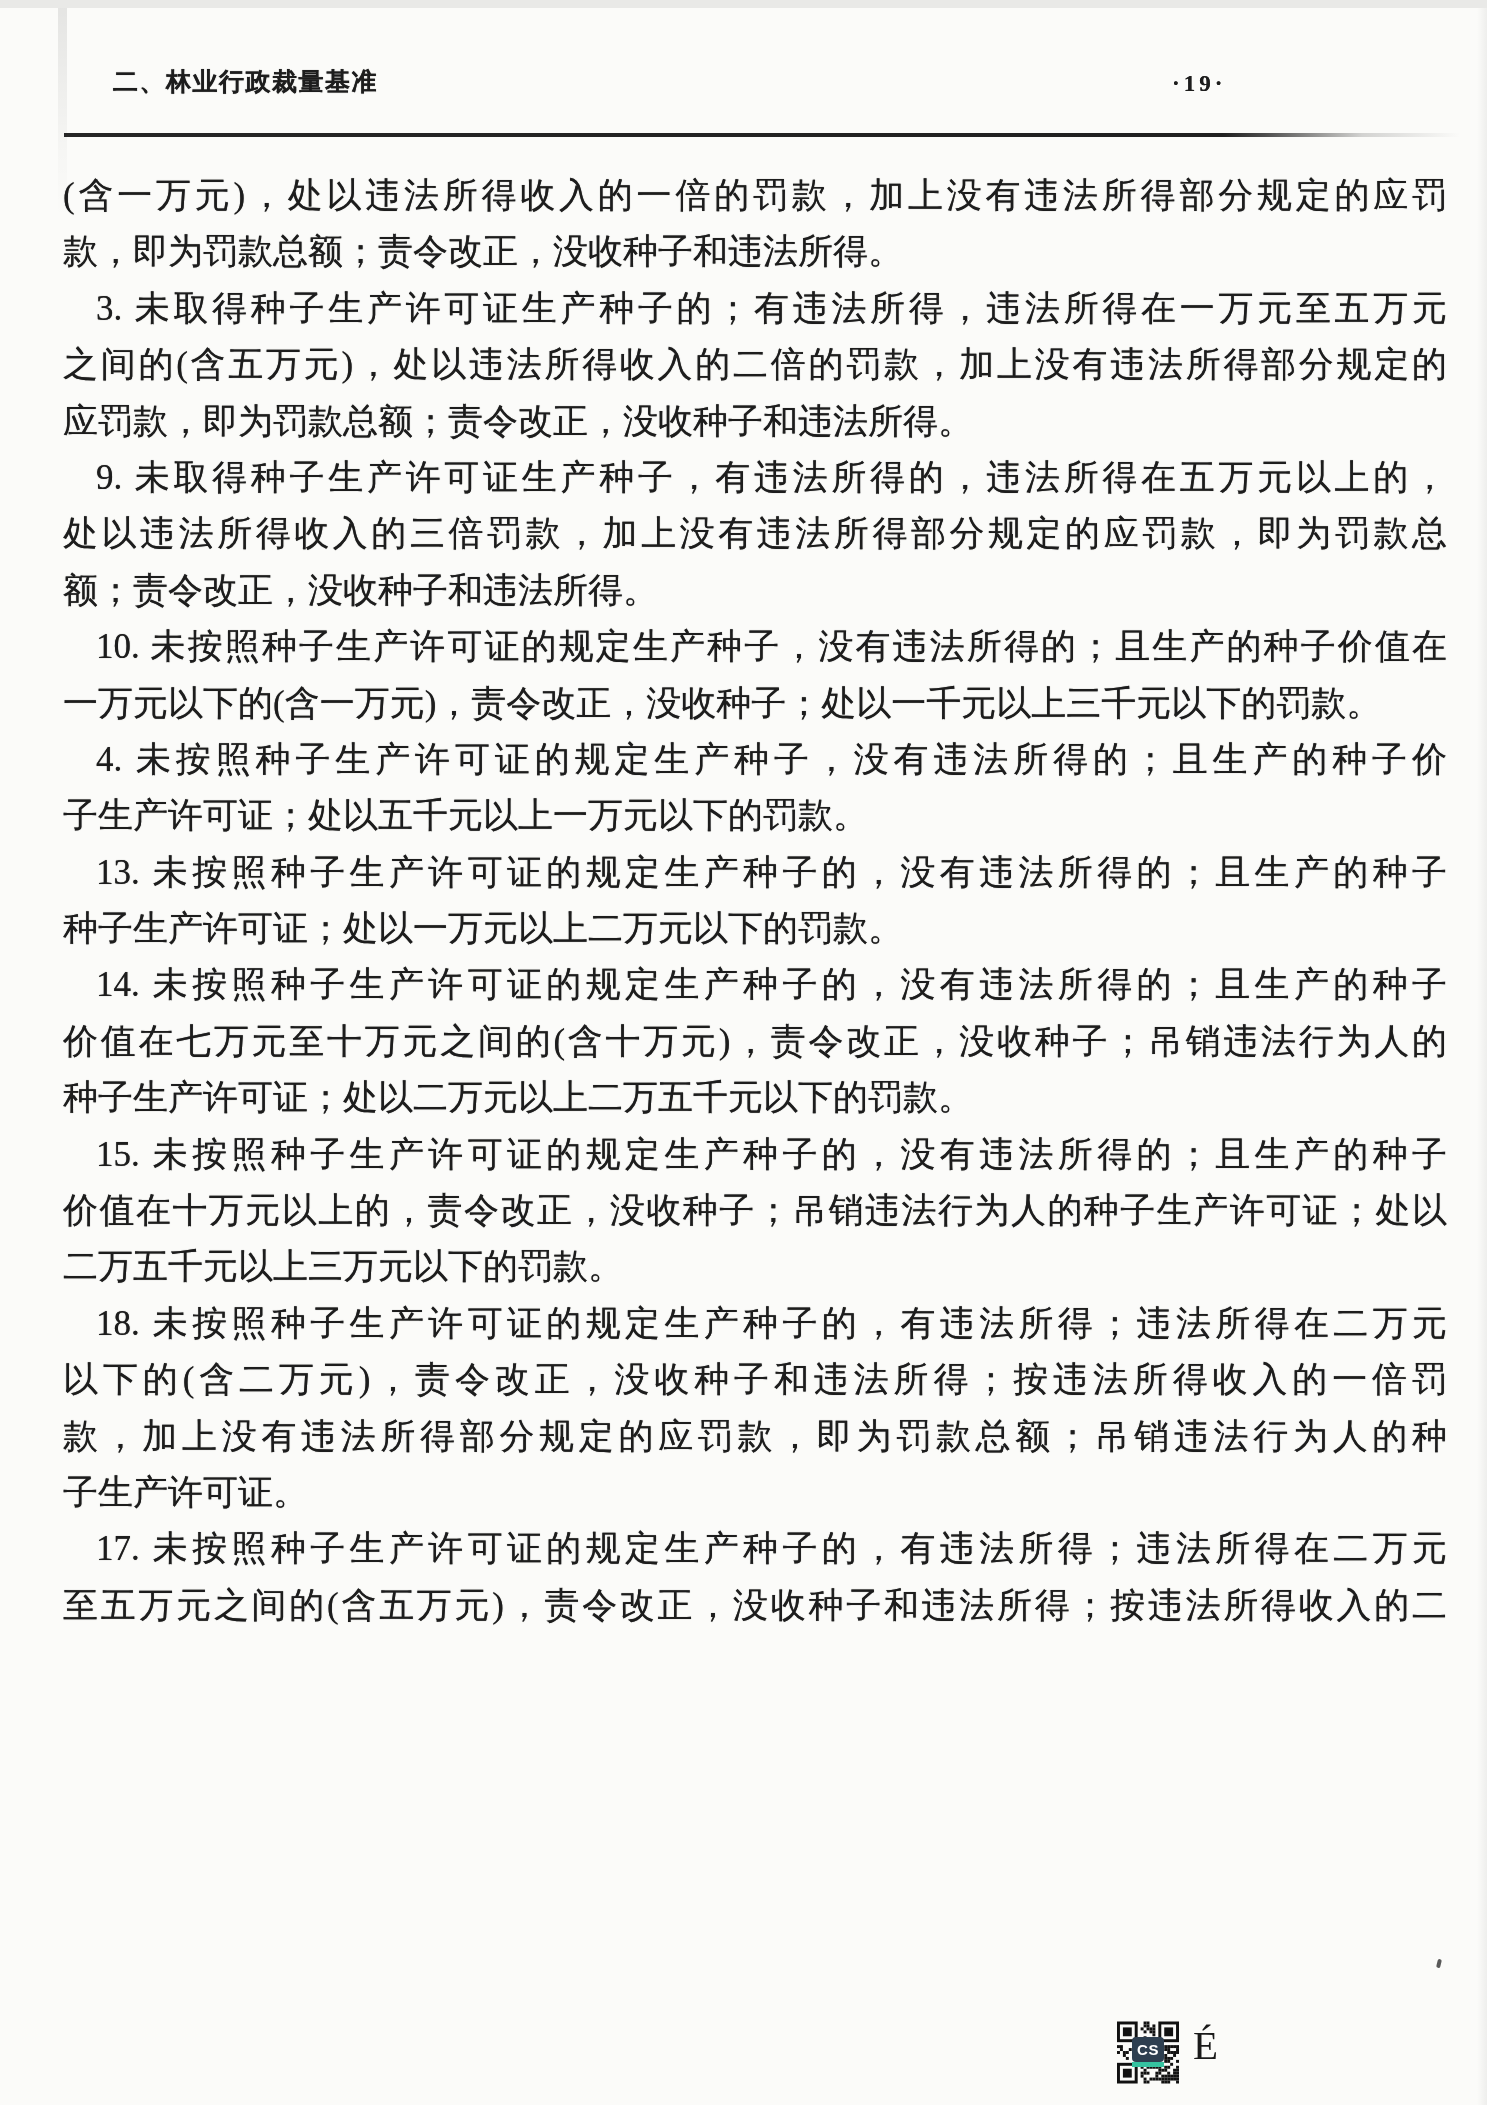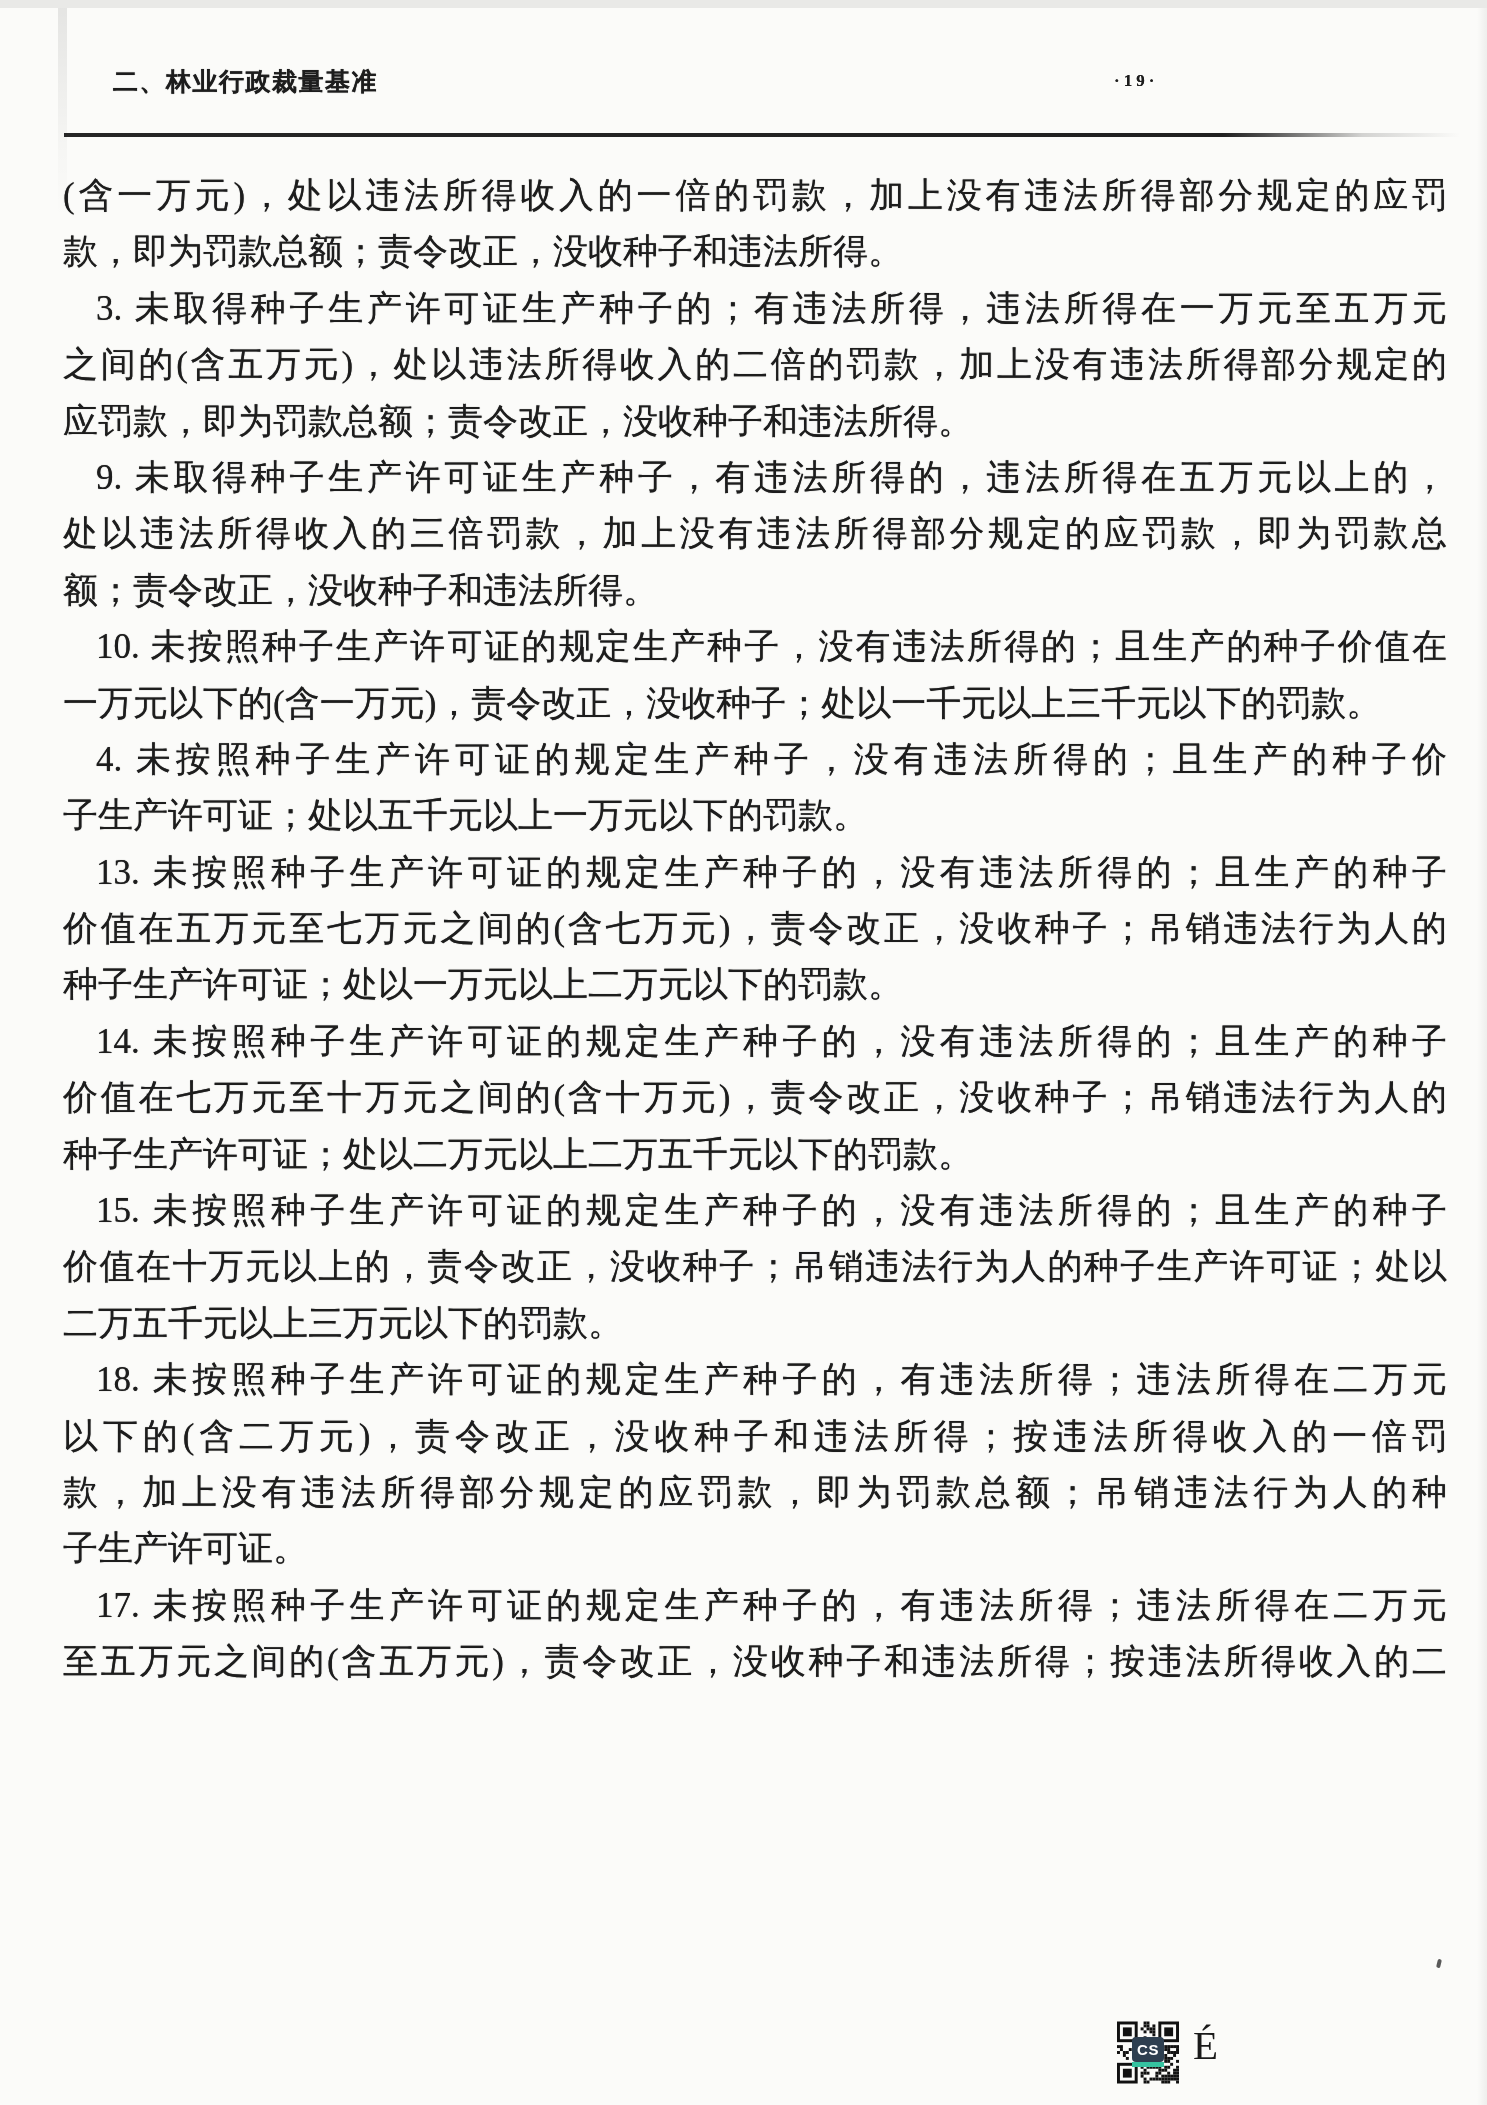--- a/index.html
+++ b/index.html
@@ -12,21 +12,21 @@
   .scan-streak-left{position:absolute;left:58px;top:0;width:9px;height:210px;
     background:linear-gradient(180deg,rgba(0,0,0,.09),rgba(0,0,0,.02) 70%,rgba(0,0,0,0));}
   .scan-shade-right{position:absolute;right:0;top:0;width:10px;height:100%;
     background:linear-gradient(270deg,rgba(0,0,0,.05),rgba(0,0,0,0));}
   .speck{position:absolute;left:1437px;top:1951px;width:4px;height:9px;
     background:rgba(35,35,35,.75);border-radius:2px;transform:rotate(14deg);}
 
   
   .hdr-title{position:absolute;left:113px;top:57px;font-size:25px;font-weight:bold;
     letter-spacing:1.5px;text-shadow:0 0 .7px rgba(20,20,20,.9);}
-  .hdr-page{position:absolute;left:1114px;top:63px;font-size:17px;font-weight:bold;
+  .hdr-page{position:absolute;left:1172px;top:63px;font-size:23px;font-weight:bold;
     letter-spacing:4px;text-shadow:0 0 .6px rgba(20,20,20,.85);}
   .hdr-rule{position:absolute;left:64px;top:125px;width:1396px;height:4px;
     background:linear-gradient(90deg,#262626 0%,#202020 83%,rgba(34,34,34,.8) 86%,
       rgba(90,90,90,.25) 93%,rgba(120,120,120,0) 100%);}
 
   
   .body-text{position:absolute;left:63px;top:160px;width:1384px;}
   .para{margin:0;}
   .line{
     height:56.4px;line-height:56.4px;font-size:35px;
@@ -79,21 +79,20 @@
       <div class="para">
         <div class="line fill indent">10. 未按照种子生产许可证的规定生产种子，没有违法所得的；且生产的种子价值在</div>
         <div class="line end">一万元以下的(含一万元)，责令改正，没收种子；处以一千元以上三千元以下的罚款。</div>
       </div>
       <div class="para">
         <div class="line fill indent">4. 未按照种子生产许可证的规定生产种子，没有违法所得的；且生产的种子价</div>
         <div class="line end">子生产许可证；处以五千元以上一万元以下的罚款。</div>
       </div>
       <div class="para">
         <div class="line fill indent">13. 未按照种子生产许可证的规定生产种子的，没有违法所得的；且生产的种子</div>
-        <div class="line fill">价值在五万元至七万元之间的(含七万元)，责令改正，没收种子；吊销违法行为人的</div>
         <div class="line end">种子生产许可证；处以一万元以上二万元以下的罚款。</div>
       </div>
       <div class="para">
         <div class="line fill indent">14. 未按照种子生产许可证的规定生产种子的，没有违法所得的；且生产的种子</div>
         <div class="line fill">价值在七万元至十万元之间的(含十万元)，责令改正，没收种子；吊销违法行为人的</div>
         <div class="line end">种子生产许可证；处以二万元以上二万五千元以下的罚款。</div>
       </div>
       <div class="para">
         <div class="line fill indent">15. 未按照种子生产许可证的规定生产种子的，没有违法所得的；且生产的种子</div>
         <div class="line fill">价值在十万元以上的，责令改正，没收种子；吊销违法行为人的种子生产许可证；处以</div>

